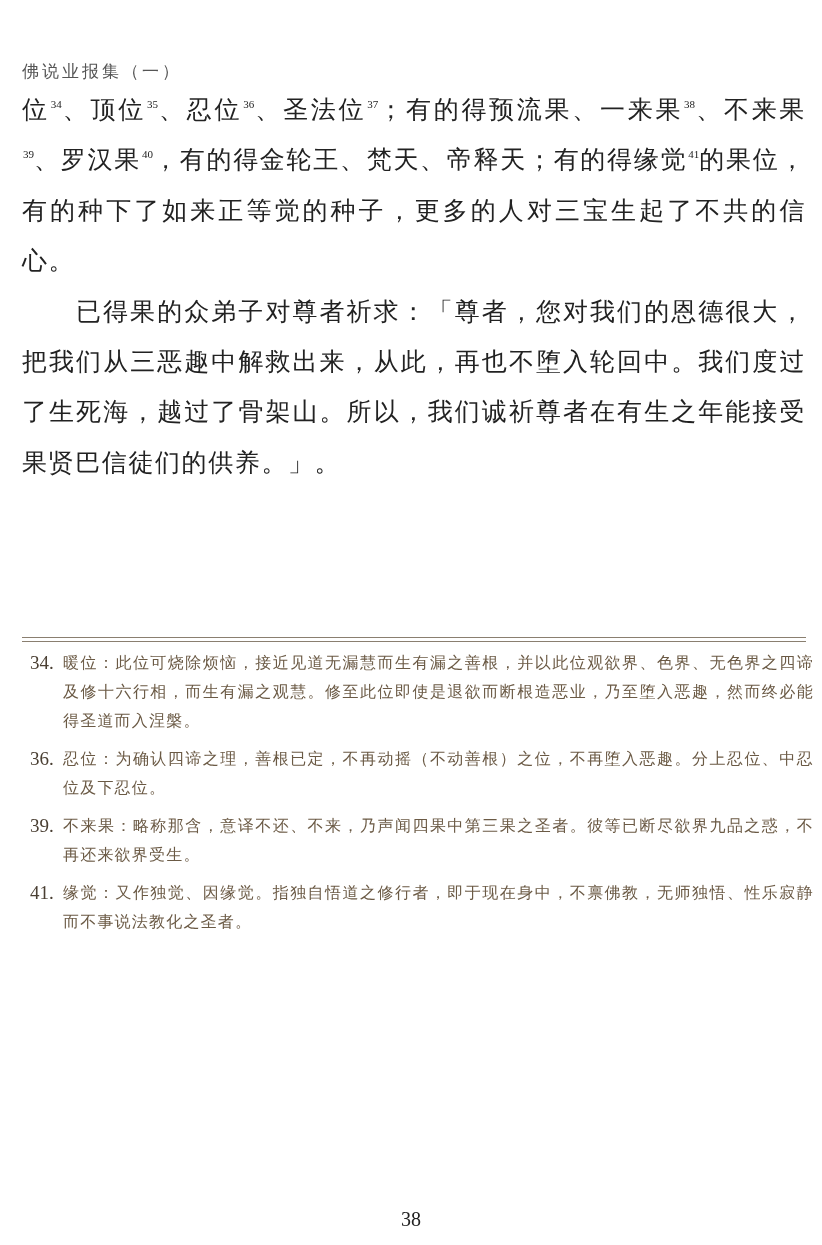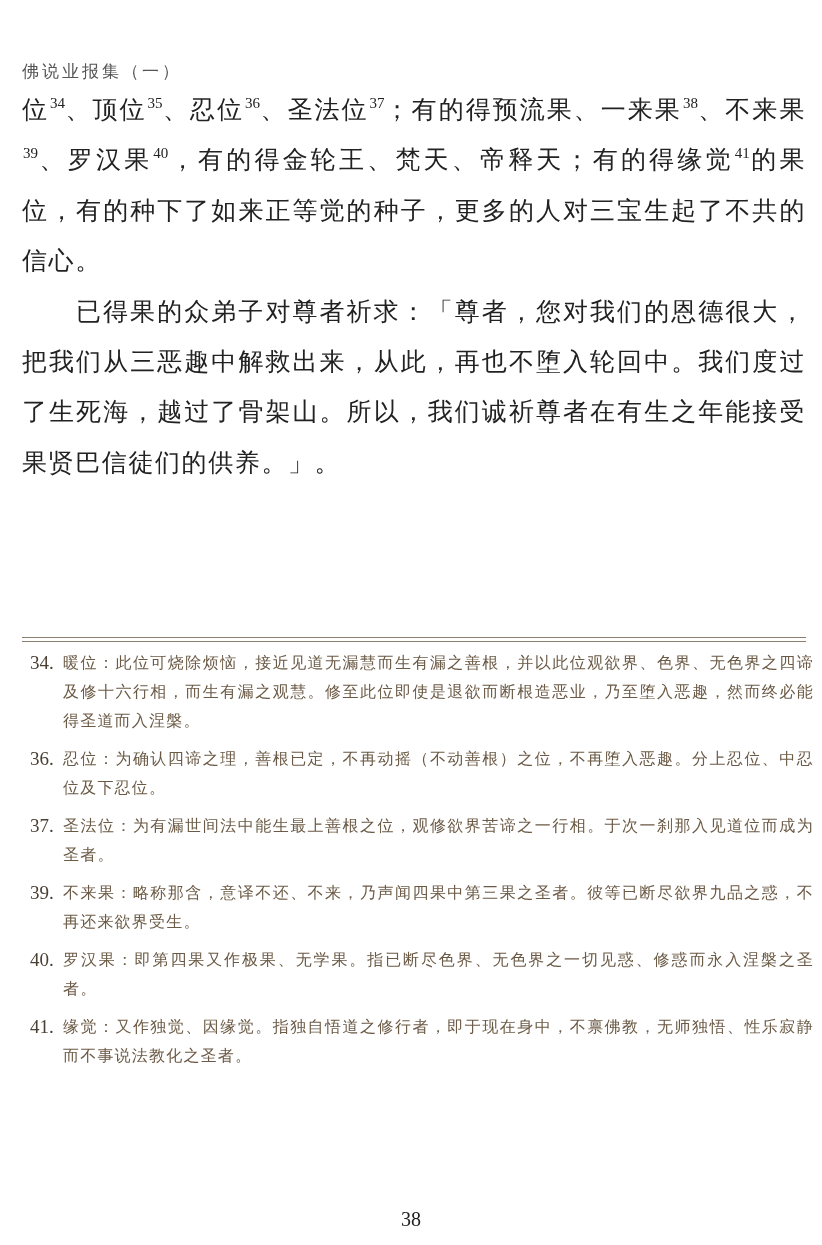--- a/index.html
+++ b/index.html
@@ -36,21 +36,21 @@
       text-align-last: left;
     }
     .body-text p {
       margin: 0;
     }
     .body-text p.indent {
       text-indent: 54px;
     }
     .body-text sup {
       font-family: "Liberation Serif", serif;
-      font-size: 15px;
+      font-size: 11px;
       line-height: 0;
       vertical-align: 10px;
       letter-spacing: 0;
       margin-left: 1px;
     }
     .rule {
       position: absolute;
       left: 22px;
       width: 784px;
       border-top: 1px solid #8a7f70;
@@ -112,26 +112,20 @@
 <div class="rule r2"></div>
 
 <div class="footnotes">
   <div class="footnote">
     <span class="fn-num">34.</span><span class="fn-term">暖位：</span><span>此位可烧除烦恼，接近见道无漏慧而生有漏之善根，并以此位观欲界、色界、无色界之四谛及修十六行相，而生有漏之观慧。修至此位即使是退欲而断根造恶业，乃至堕入恶趣，然而终必能得圣道而入涅槃。</span>
   </div>
   <div class="footnote">
     <span class="fn-num">36.</span><span class="fn-term">忍位：</span><span>为确认四谛之理，善根已定，不再动摇（不动善根）之位，不再堕入恶趣。分上忍位、中忍位及下忍位。</span>
   </div>
   <div class="footnote">
-    <span class="fn-num">37.</span><span class="fn-term">圣法位：</span><span>为有漏世间法中能生最上善根之位，观修欲界苦谛之一行相。于次一刹那入见道位而成为圣者。</span>
-  </div>
-  <div class="footnote">
     <span class="fn-num">39.</span><span class="fn-term">不来果：</span><span>略称那含，意译不还、不来，乃声闻四果中第三果之圣者。彼等已断尽欲界九品之惑，不再还来欲界受生。</span>
-  </div>
-  <div class="footnote">
-    <span class="fn-num">40.</span><span class="fn-term">罗汉果：</span><span>即第四果又作极果、无学果。指已断尽色界、无色界之一切见惑、修惑而永入涅槃之圣者。</span>
   </div>
   <div class="footnote">
     <span class="fn-num">41.</span><span class="fn-term">缘觉：</span><span>又作独觉、因缘觉。指独自悟道之修行者，即于现在身中，不禀佛教，无师独悟、性乐寂静而不事说法教化之圣者。</span>
   </div>
 </div>
 
 <div class="page-number">38</div>
 
 </body></html>

